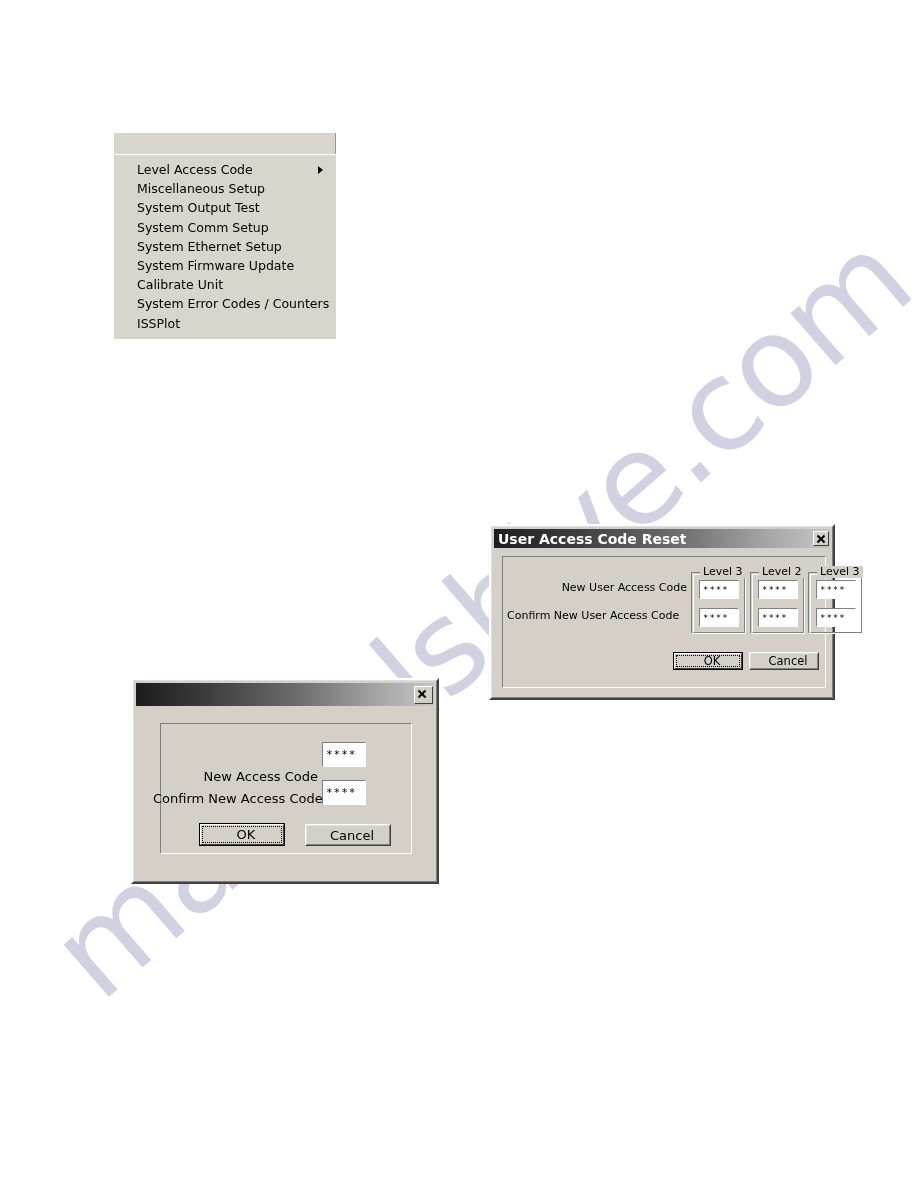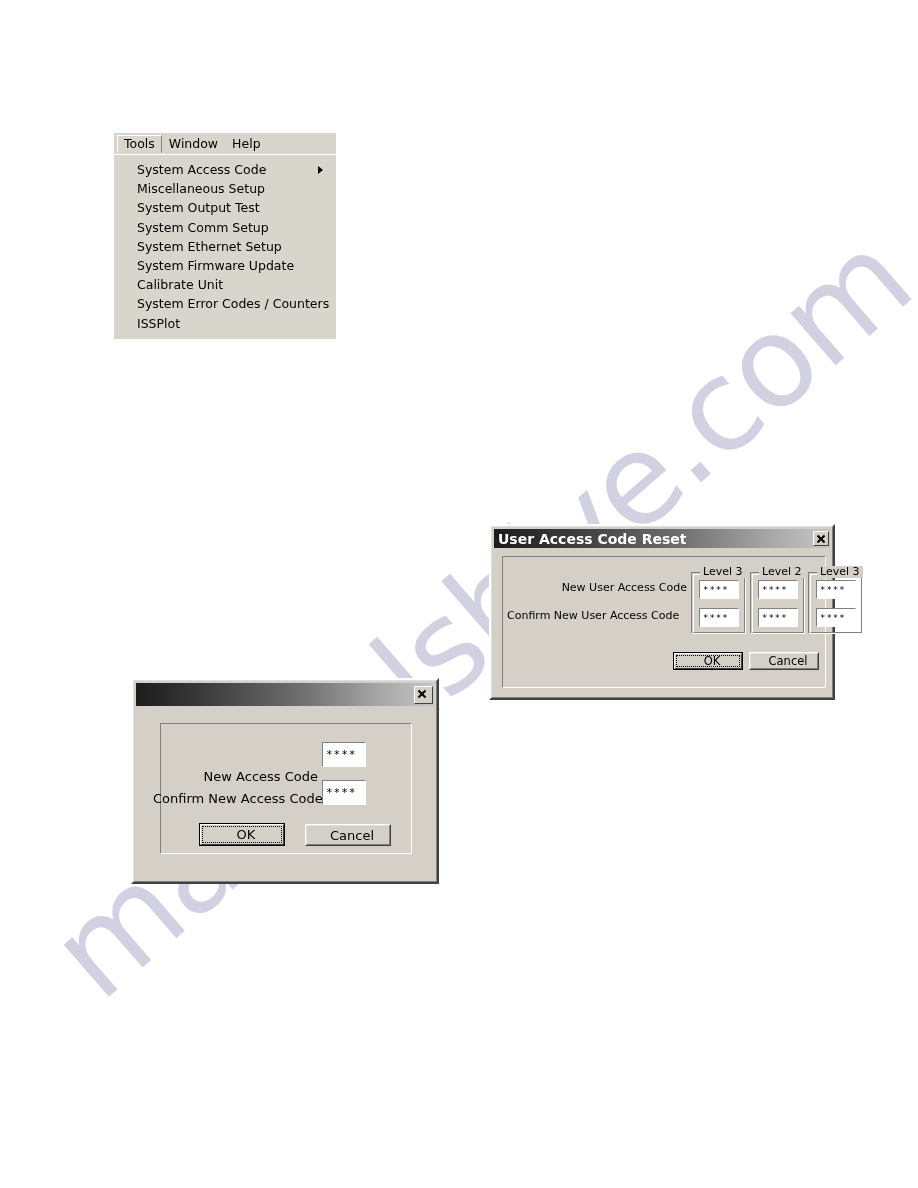--- a/index.html
+++ b/index.html
@@ -302,29 +302,24 @@
     white-space: nowrap;
   }
 </style>
 </head>
 <body>
 
 <div class="watermark" id="wm-main">manualshive.com</div>
 
 <div class="win" id="menu-window">
 
-  <div id="menubar">
-    <div class="menubar-item open">Tools</div>
-    <div class="menubar-item">Window</div>
-    <div class="menubar-item">Help</div>
-  </div>
 
   <div id="menu-dropdown">
     <div class="menu-item">
-      <span>System Access Code</span>
+      <span>Level Access Code</span>
       <span class="submenu-arrow"></span>
     </div>
     <div class="menu-item">
       <span>Miscellaneous Setup</span>
     </div>
     <div class="menu-item">
       <span>System Output Test</span>
     </div>
     <div class="menu-item">
       <span>System Comm Setup</span>

